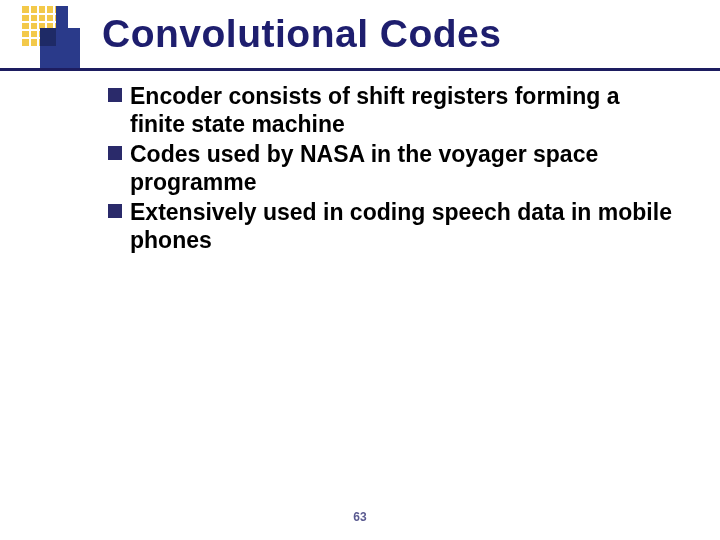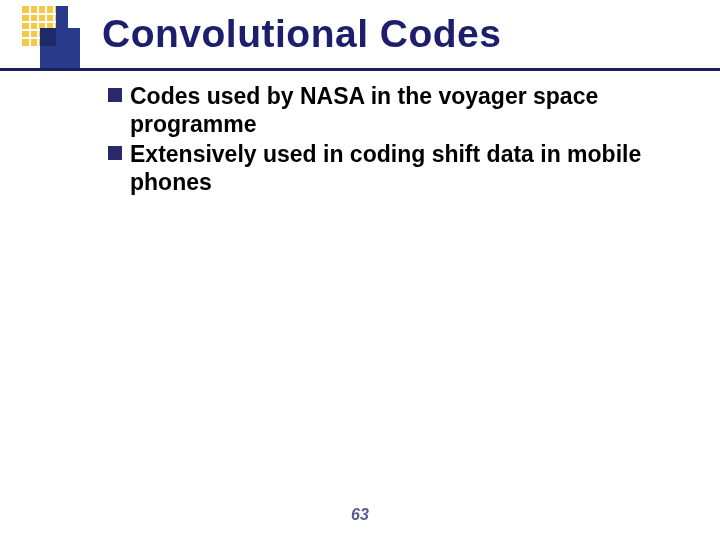--- a/index.html
+++ b/index.html
@@ -6,21 +6,21 @@
   html, body { width: 720px; height: 540px; background: #fff; font-family: Arial, Helvetica, sans-serif; overflow: hidden; }
   .slide { position: relative; width: 640px; height: 540px; }
   .corner-graphic { position: absolute; left: 16px; top: 6px; width: 64px; height: 62px; }
   .title-wrap { position: absolute; left: 102px; top: 12px; }
   .title { font-size: 39px; font-weight: bold; color: #1e1e6e; letter-spacing: 0.5px; }
   .hline { position: absolute; left: 0; top: 68px; width: 720px; height: 3px; background: #1d1d60; }
   .content { position: absolute; left: 108px; top: 82px; width: 570px; }
   .bullet-row { display: flex; align-items: flex-start; margin: 0 0 2px 0; }
   .bullet-sq { flex: 0 0 auto; width: 14px; height: 14px; background: #2a2a6a; margin-top: 6px; margin-right: 8px; }
   .bullet-text { font-size: 23px; font-weight: bold; color: #000; line-height: 1.22; }
-  .pagenum { position: absolute; left: 0; bottom: 16px; width: 720px; text-align: center; font-size: 16px; font-weight: bold; color: #5a5a90; font-style: italic; }
+  .pagenum { position: absolute; left: 0; bottom: 16px; width: 720px; text-align: center; font-size: 12px; font-weight: bold; color: #5a5a90; }
 </style>
 </head>
 <body>
 
 <div class="slide">
 
   <div class="corner-graphic">
     <svg width="64" height="62" viewBox="0 0 64 62">
       <rect x="6" y="0" width="40" height="40" fill="#f3c94a"></rect>
       <g stroke="#ffffff" stroke-width="2">
@@ -41,23 +41,27 @@
 
   <div class="title-wrap">
     <div class="title">Convolutional Codes</div>
   </div>
 
   <div class="hline"></div>
 
   <div class="content">
     <div class="bullet-row">
       <div class="bullet-sq"></div>
+      <div class="bullet-text">Encoder consists of shift registers forming a finite state machine</div>
+    </div>
+    <div class="bullet-row">
+      <div class="bullet-sq"></div>
       <div class="bullet-text">Codes used by NASA in the voyager space programme</div>
     </div>
     <div class="bullet-row">
       <div class="bullet-sq"></div>
-      <div class="bullet-text">Extensively used in coding shift data in mobile phones</div>
+      <div class="bullet-text">Extensively used in coding speech data in mobile phones</div>
     </div>
   </div>
 
   <div class="pagenum">63</div>
 
 </div>
 
 </body></html>

